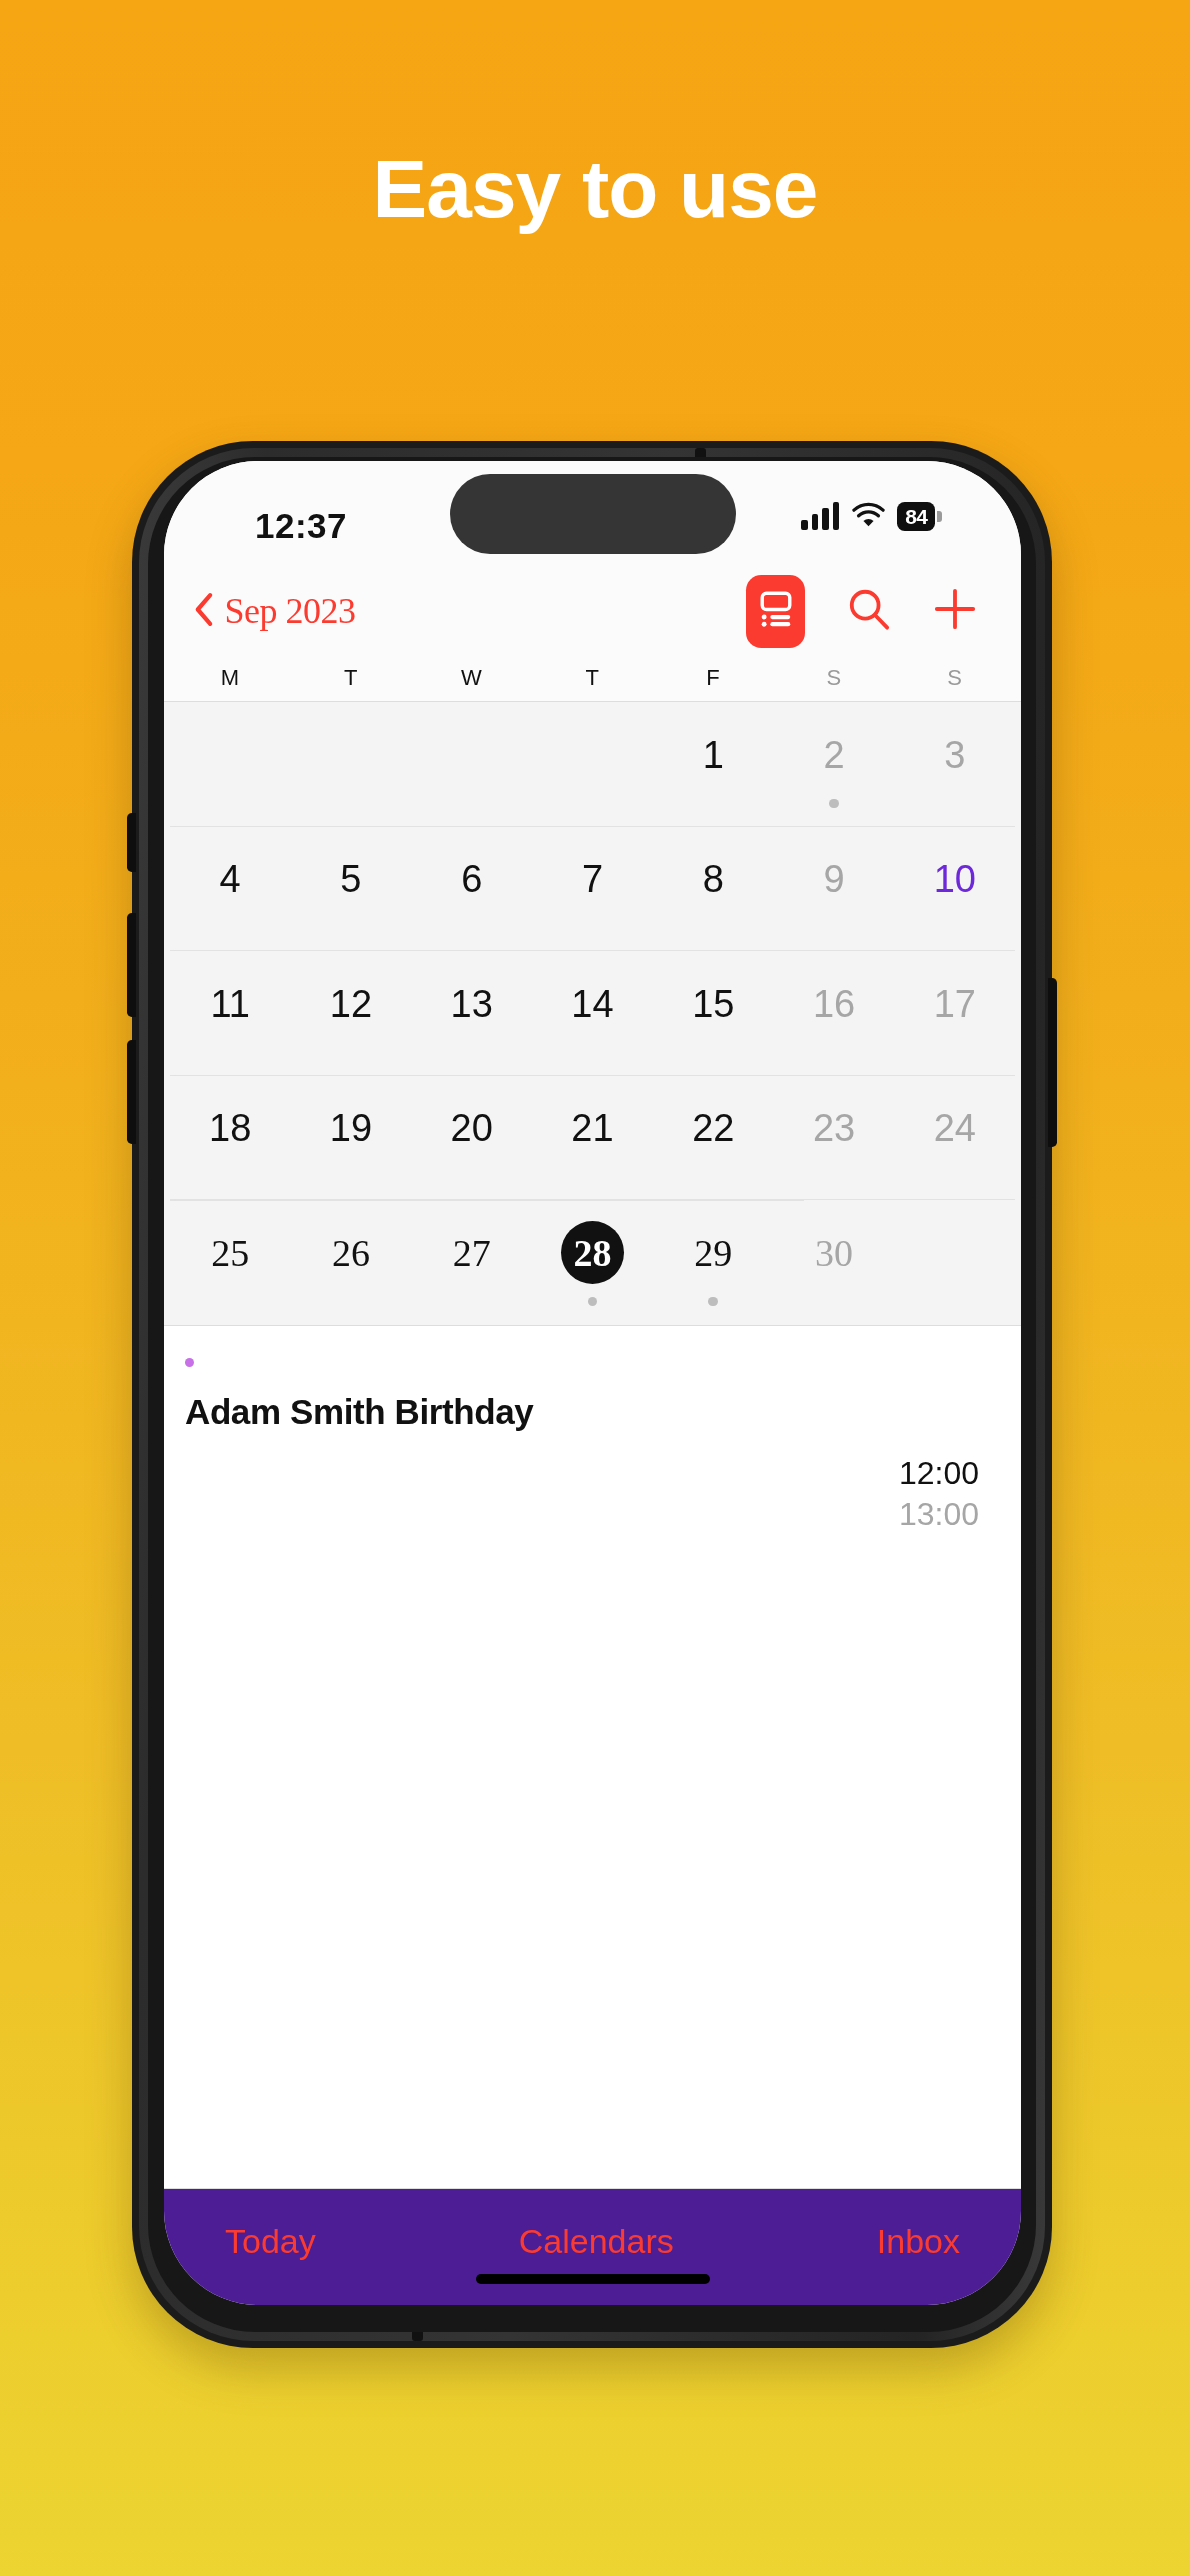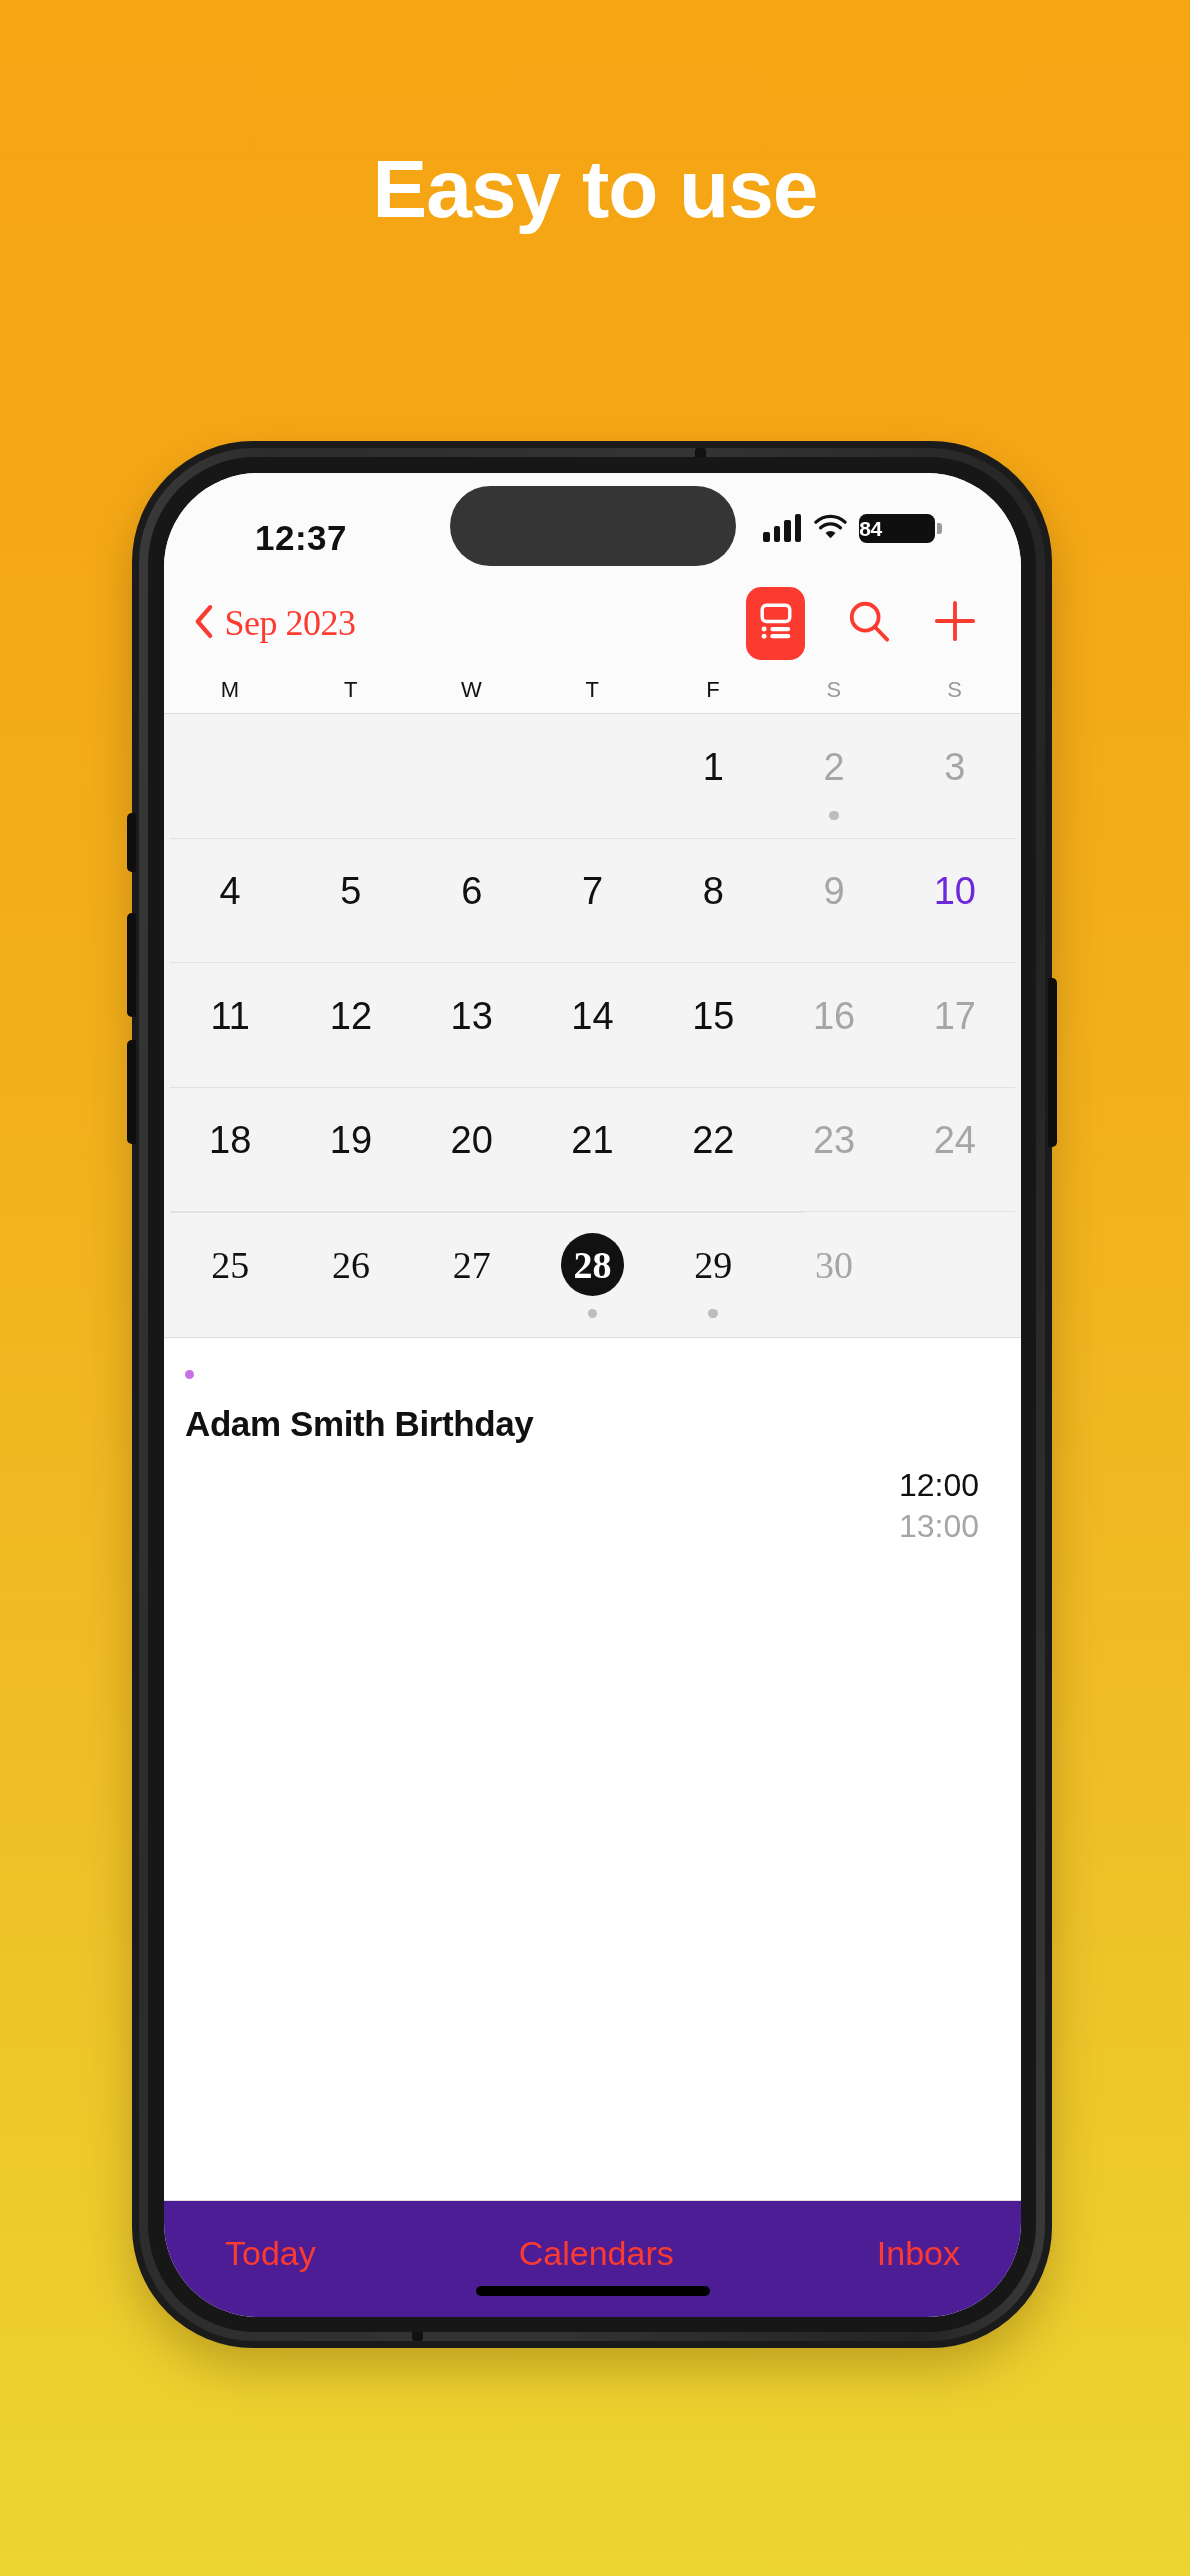--- a/index.html
+++ b/index.html
@@ -65,21 +65,21 @@
   
   .btn-side { position:absolute; background:#0e0e0e; }
   .btn-vol-up   { left:-4.8px; top:472px;  width:8.6px; height:104px; border-radius:4.8px 0 0 4.8px; }
   .btn-vol-down { left:-4.8px; top:599px;  width:8.6px; height:104px; border-radius:4.8px 0 0 4.8px; }
   .btn-mute     { left:-4.8px; top:372px;  width:8.6px; height:59px;  border-radius:4.8px 0 0 4.8px; }
   .btn-power    { right:-4.8px; top:537px; width:8.6px; height:169px; border-radius:0 4.8px 4.8px 0; }
 
   
   .screen {
     position:absolute;
-    left:32px; top:32px;
+    left:32px; top:20px;
     width:857px; height:1844px;
     background:#FFFFFF;
     border-radius:94px;
     overflow:hidden;
     display:flex; flex-direction:column;
   }
 
   
   .status-bar {
     position:relative;
@@ -105,23 +105,23 @@
   .sig-bars i { display:block; width:6.7px; background:#111; border-radius:1.9px; }
   .sig-bars i:nth-child(1){ height:10.5px; }
   .sig-bars i:nth-child(2){ height:16.3px; }
   .sig-bars i:nth-child(3){ height:22px; }
   .sig-bars i:nth-child(4){ height:28px; }
   .wifi-ico { width:33px; height:27px; }
   .battery {
     position:relative; display:flex; align-items:center;
   }
   .battery-body {
-    width:76px; height:29px; border-radius:7.7px;
+    width:38px; height:29px; border-radius:7.7px;
     background:#0f0f0f;
-    display:flex; align-items:center; justify-content:flex-start;
+    display:flex; align-items:center; justify-content:center;
   }
   .battery-pct {
     color:#fff; font-size:21px; font-weight:bold; letter-spacing:-0.5px;
   }
   .battery-cap {
     width:4.8px; height:11.5px; margin-left:1.9px;
     background:#9a9a9a; border-radius:0 2.9px 2.9px 0;
   }
 
   

